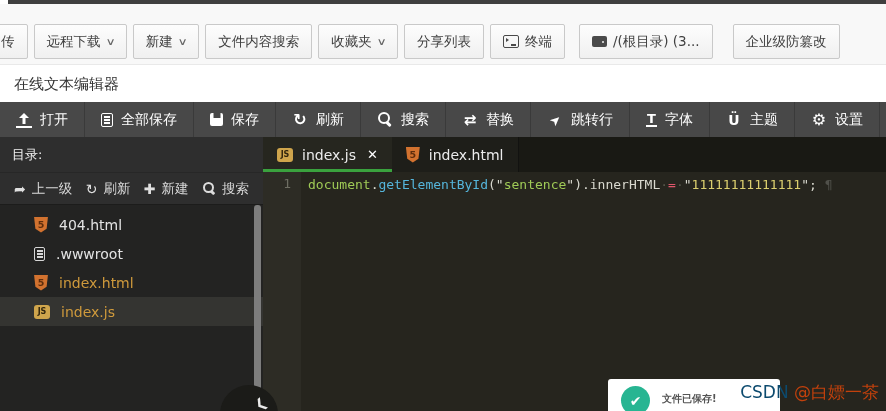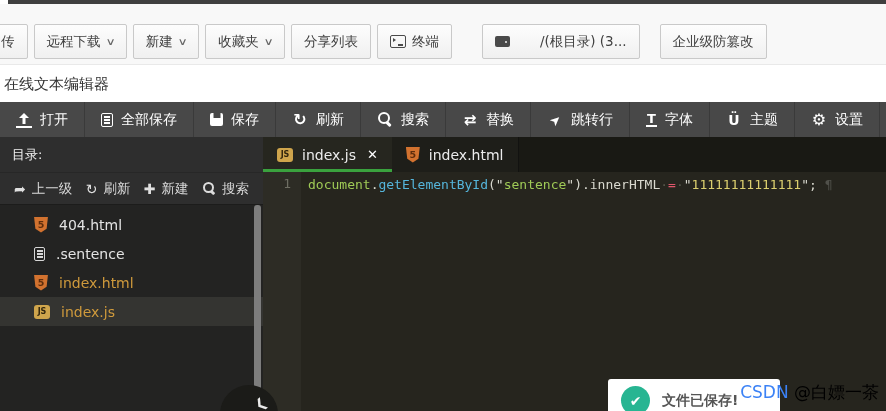--- a/index.html
+++ b/index.html
@@ -11,34 +11,34 @@
   .topstrip { position:absolute; left:8px; right:0; top:0; height:4px; background:#3f3f3f; }
 
   
   .toolbar { position:absolute; left:0; top:4px; width:886px; height:61px; background:#f8f8f8;
     border-bottom:1px solid #e9e9e9; display:flex; align-items:flex-end; padding:0 0 5px 0; }
   .tbtn { display:inline-flex; align-items:center; height:35px; padding:0 12px; margin-right:6px;
     background:linear-gradient(#fdfdfd,#f0f0f0); border:1px solid #c9c9c9; border-radius:2px;
     font-size:13.5px; color:#404040; cursor:pointer; white-space:nowrap;
     font-family:"DejaVu Sans","Liberation Sans",sans-serif; }
   .tbtn.partial { margin-left:-12px; }
-  .tbtn.gap-md { margin-left:24px;gap:24px; }
+  .tbtn.gap-md { margin-left:8px; }
   .tbtn.gap-lg { margin-left:14px; }
   .caret { font-size:10px; color:#666; margin-left:6px; transform:scaleX(1.4); }
   .ti { display:inline-block; position:relative; }
   .ti-terminal { width:16px; height:13px; border:1.5px solid #4a4a4a; border-radius:2px; margin-right:6px; }
   .ti-terminal::before { content:""; position:absolute; left:2px; top:2px;
     border-top:2.5px solid transparent; border-bottom:2.5px solid transparent; border-left:3.5px solid #4a4a4a; }
   .ti-terminal::after { content:""; position:absolute; right:1.5px; bottom:1.5px; width:5px; height:1.5px; background:#4a4a4a; }
   .ti-disk { width:15px; height:11px; background:#4a4a4a; border-radius:2px; margin-right:6px; }
   .ti-disk::after { content:""; position:absolute; right:2.5px; top:4.5px; width:2.5px; height:2.5px; border-radius:50%; background:#f2f2f2; }
 
   
   .subheader { position:absolute; left:0; top:66px; width:886px; height:36px; background:#fff;
-    display:flex; align-items:center; padding-left:4px; font-size:15px; color:#333; }
+    display:flex; align-items:center; padding-left:14px; font-size:15px; color:#333; }
 
   
   .darkbar { position:absolute; left:0; top:102px; width:886px; height:35px; background:#484848;
     display:flex; }
   .ebtn { display:inline-flex; align-items:center; height:35px; padding:0 16px;
     border-right:1px solid #3a3a3a; color:#fff; font-size:14px; cursor:pointer; background:transparent;
     border-top:none; border-bottom:none; border-left:none; white-space:nowrap;
     font-family:"DejaVu Sans","Liberation Sans",sans-serif; }
   .ei { display:inline-flex; align-items:center; justify-content:center; width:16px; height:16px;
     margin-right:8px; font-style:normal; color:#fff; position:relative; }
@@ -113,44 +113,47 @@
     background:#1b1b18; z-index:4; cursor:pointer; }
   .collapse-glyph { position:absolute; left:35px; top:11px; color:#eaeaea; font-size:13px;
     transform:rotate(-38deg); }
 
   
   .toast { position:absolute; left:608px; top:379px; width:172px; height:32px; background:#fff;
     border-radius:3px 3px 0 0; z-index:5; overflow:hidden; }
   .toast-check { position:absolute; left:13px; top:7px; width:29px; height:29px; border-radius:50%;
     background:var(--toast-green,#27b592); color:#fff; display:flex; align-items:center; justify-content:center;
     font-size:14px; font-weight:bold; }
-  .toast-msg { position:absolute; left:54px; top:13px; font-size:14px; font-weight:600; color:#555; white-space:nowrap; }
+  .toast-msg { position:absolute; left:54px; top:13px; font-size:10px; font-weight:600; color:#555; white-space:nowrap; }
 
   
   .watermark { position:absolute; right:7px; top:381px; z-index:6; font-size:17px; white-space:nowrap; }
-  .wm-csdn { color:#3b82f6; }
-  .wm-author { color:#000000; }
+  .wm-csdn { color:#0c4a6e; }
+  .wm-author { color:#c2410c; }
 </style>
 </head>
 <body>
 
 <div class="screen">
   <div class="topstrip"></div>
 
   <div class="toolbar">
       <button class="tbtn partial">
         <span>传</span>
       </button>
       <button class="tbtn">
         <span>远程下载</span>
         <span class="caret">∨</span>
       </button>
       <button class="tbtn">
         <span>新建</span>
         <span class="caret">∨</span>
+      </button>
+      <button class="tbtn">
+        <span>文件内容搜索</span>
       </button>
       <button class="tbtn">
         <span>收藏夹</span>
         <span class="caret">∨</span>
       </button>
       <button class="tbtn">
         <span>分享列表</span>
       </button>
       <button class="tbtn">
         <span class="ti ti-terminal"></span>
@@ -236,21 +239,21 @@
             <span>搜索</span>
           </span>
         </div>
       <div class="file-list">
           <div class="file-row">
             <span class="fi fi-html">5</span>
             <span class="fname">404.html</span>
           </div>
           <div class="file-row">
             <span class="fi fi-doc"></span>
-            <span class="fname">.sentence</span>
+            <span class="fname">.wwwroot</span>
           </div>
           <div class="file-row open">
             <span class="fi fi-html">5</span>
             <span class="fname">index.html</span>
           </div>
           <div class="file-row selected open">
             <span class="fi fi-js">JS</span>
             <span class="fname">index.js</span>
           </div>
         </div>

